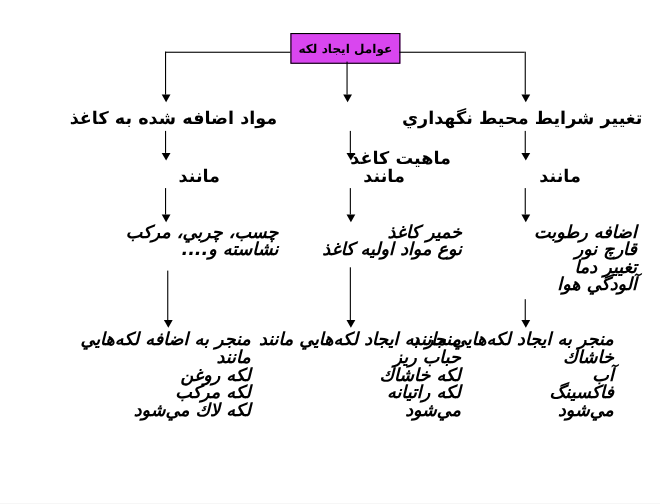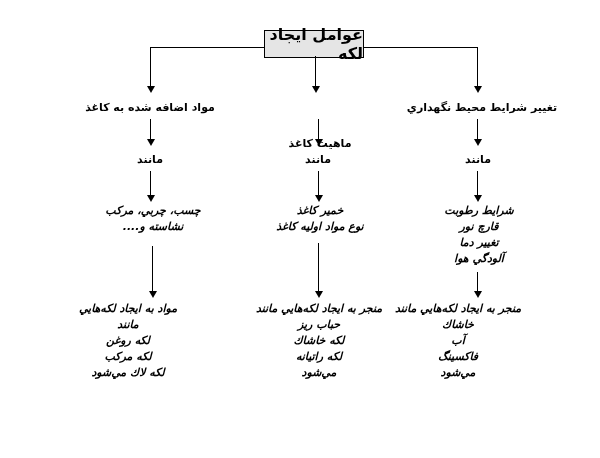--- a/index.html
+++ b/index.html
@@ -9,44 +9,43 @@
     background:#ffffff;
     font-family:"DejaVu Sans", sans-serif;
     color:#000;
     overflow:hidden;
     margin:0 auto;
   }
   .box{
     position:absolute;
     border:1px solid #000;
     display:flex;align-items:center;justify-content:center;
-    font-size:16px;font-weight:bold;
+    font-size:11px;font-weight:bold;
     direction:rtl;
-    background:#e5e5e5;
+    background:#d946ef;
   }
   .hline{
     position:absolute;height:1px;background:#000;
   }
   .varrow{
     position:absolute;width:1px;background:#000;
   }
   .varrow::after{
     content:"";
     position:absolute;
     bottom:-7px;left:50%;
     transform:translateX(-50%);
     width:0;height:0;
     border-left:4px solid transparent;
     border-right:4px solid transparent;
     border-top:7px solid #000;
   }
   .txt{
     position:absolute;
-    font-size:11px;font-weight:bold;
-    text-align:center;
+    font-size:16px;font-weight:bold;
     direction:rtl;
     line-height:16px;
     white-space:nowrap;
   }
   .txt div{white-space:nowrap;font-style:italic;}
 </style>
 </head>
 <body>
 
 <div class="canvas">
@@ -80,32 +79,32 @@
 
   <div class="txt" style="left:53px;top:203px;width:200px;">
     <div>چسب، چربي، مركب</div>
     <div>نشاسته و....</div>
   </div>
   <div class="txt" style="left:220px;top:203px;width:200px;">
     <div>خمير كاغذ</div>
     <div>نوع مواد اوليه كاغذ</div>
   </div>
   <div class="txt" style="left:379px;top:203px;width:200px;">
-    <div>شرايط رطوبت</div>
+    <div>اضافه رطوبت</div>
     <div>قارچ نور</div>
     <div>تغيير دما</div>
     <div>آلودگي هوا</div>
   </div>
 
   <div class="varrow" style="left:152px;top:246px;height:45px;"></div>
   <div class="varrow" style="left:318px;top:243px;height:48px;"></div>
   <div class="varrow" style="left:477px;top:272px;height:19px;"></div>
 
   <div class="txt" style="left:28px;top:301px;width:200px;">
-    <div>مواد به ايجاد لكه‌هايي</div>
+    <div>منجر به اضافه لكه‌هايي</div>
     <div>مانند</div>
     <div>لكه روغن</div>
     <div>لكه مركب</div>
     <div>لكه لاك مي‌شود</div>
   </div>
   <div class="txt" style="left:219px;top:301px;width:200px;">
     <div>منجر به ايجاد لكه‌هايي مانند</div>
     <div>حباب ريز</div>
     <div>لكه خاشاك</div>
     <div>لكه راتيانه</div>

